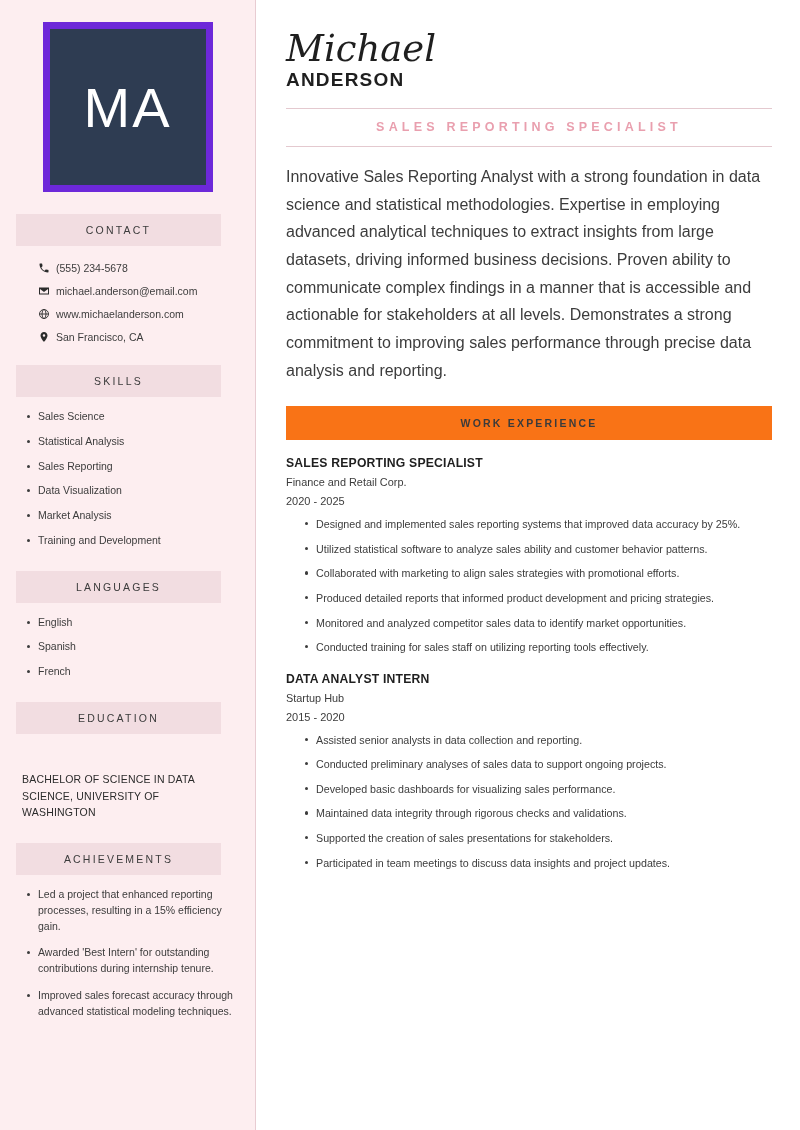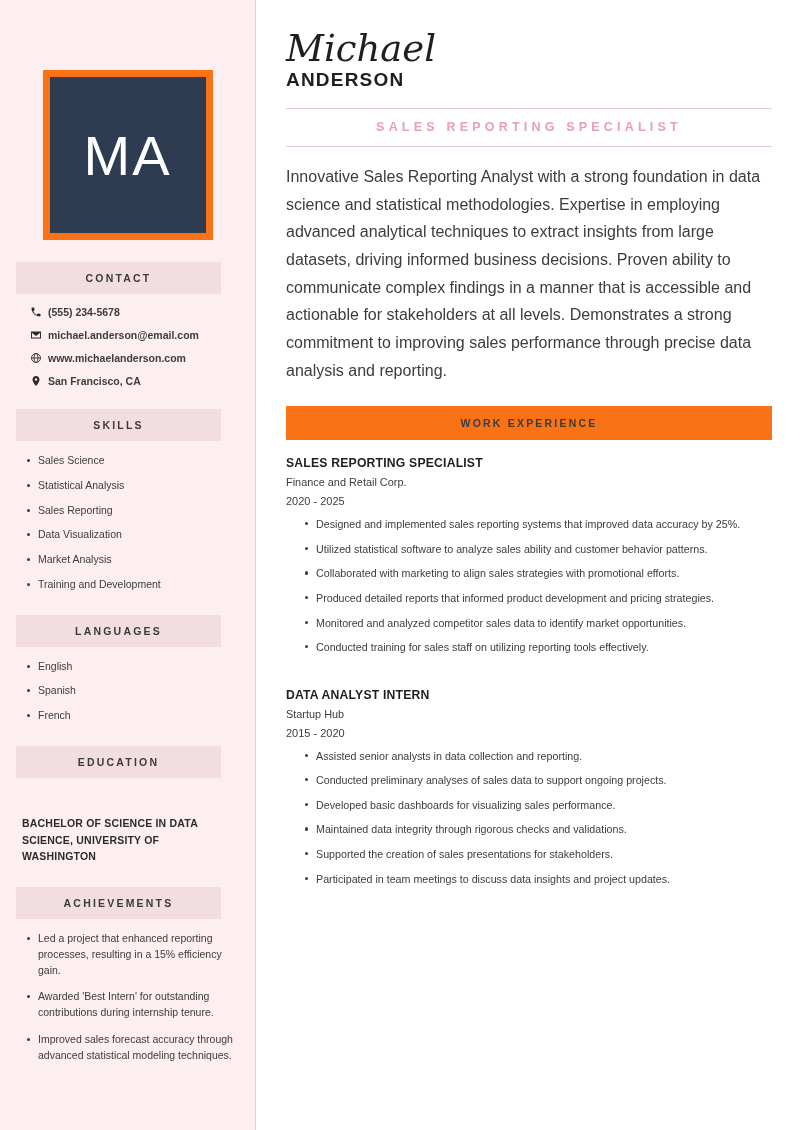--- a/index.html
+++ b/index.html
@@ -31,57 +31,55 @@
     position: relative;
   }
   .monogram-wrap {
     margin: 22px 0 0 0;
     display: flex;
     justify-content: center;
   }
   .monogram-frame {
     width: 170px;
     height: 170px;
-    border: 7px solid #f97316;
+    border: 7px solid #6d28d9;
     box-sizing: border-box;
     display: flex;
     align-items: center;
     justify-content: flex-start;
     background: #fdeef0;
-    margin-top: 48px;
   }
   .monogram {
     width: 100%;
     height: 100%;
     background: #2e3c52;
     display: flex;
     align-items: center;
     justify-content: center;
     color: #ffffff;
     font-size: 56px;
     letter-spacing: 2px;
     font-weight: 400;
   }
 
   .side-heading {
     background: #f2dde1;
     text-align: center;
     font-size: 10.5px;
     letter-spacing: 2.2px;
-    font-weight: bold;
+    font-weight: normal;
     color: #3b3b3b;
     padding: 10px 4px;
     margin: 22px 18px 12px 0;
   }
 
   .contact-list {
-    margin: 8px;
+    margin: 16px;
     padding: 0 0 0 6px;
     list-style: none;
-    font-weight: bold;
   }
   .contact-item {
     display: flex;
     align-items: center;
     font-size: 10.5px;
     color: #3c3c3c;
     margin-bottom: 11px;
   }
   .contact-item .ico {
     width: 18px;
@@ -110,21 +108,21 @@
     position: absolute;
     left: -11px;
     top: 6px;
     width: 3px;
     height: 3px;
     border-radius: 50%;
     background: #3c3c3c;
   }
   .edu-block {
     font-size: 10.5px;
-    font-weight: bold;
+    font-weight: normal;
     line-height: 1.6;
     color: #2b2b2b;
     padding: 0 6px;
     letter-spacing: 0.2px;
     margin-top: 37px;
   }
   .ach-list li { margin-bottom: 11px; }
 
   
   .main {
@@ -208,21 +206,21 @@
   .duty-list li::before {
     content: "";
     position: absolute;
     left: -11px;
     top: 6px;
     width: 3.2px;
     height: 3.2px;
     border-radius: 50%;
     background: #3c3c3c;
   }
-  .job-block + .job-block { margin-top: 32px; }
+  .job-block + .job-block { margin-top: 16px; }
 </style>
 </head>
 <body>
 
 <div class="resume">
 
   <aside class="sidebar">
 
     <div class="monogram-wrap">
       <div class="monogram-frame">

